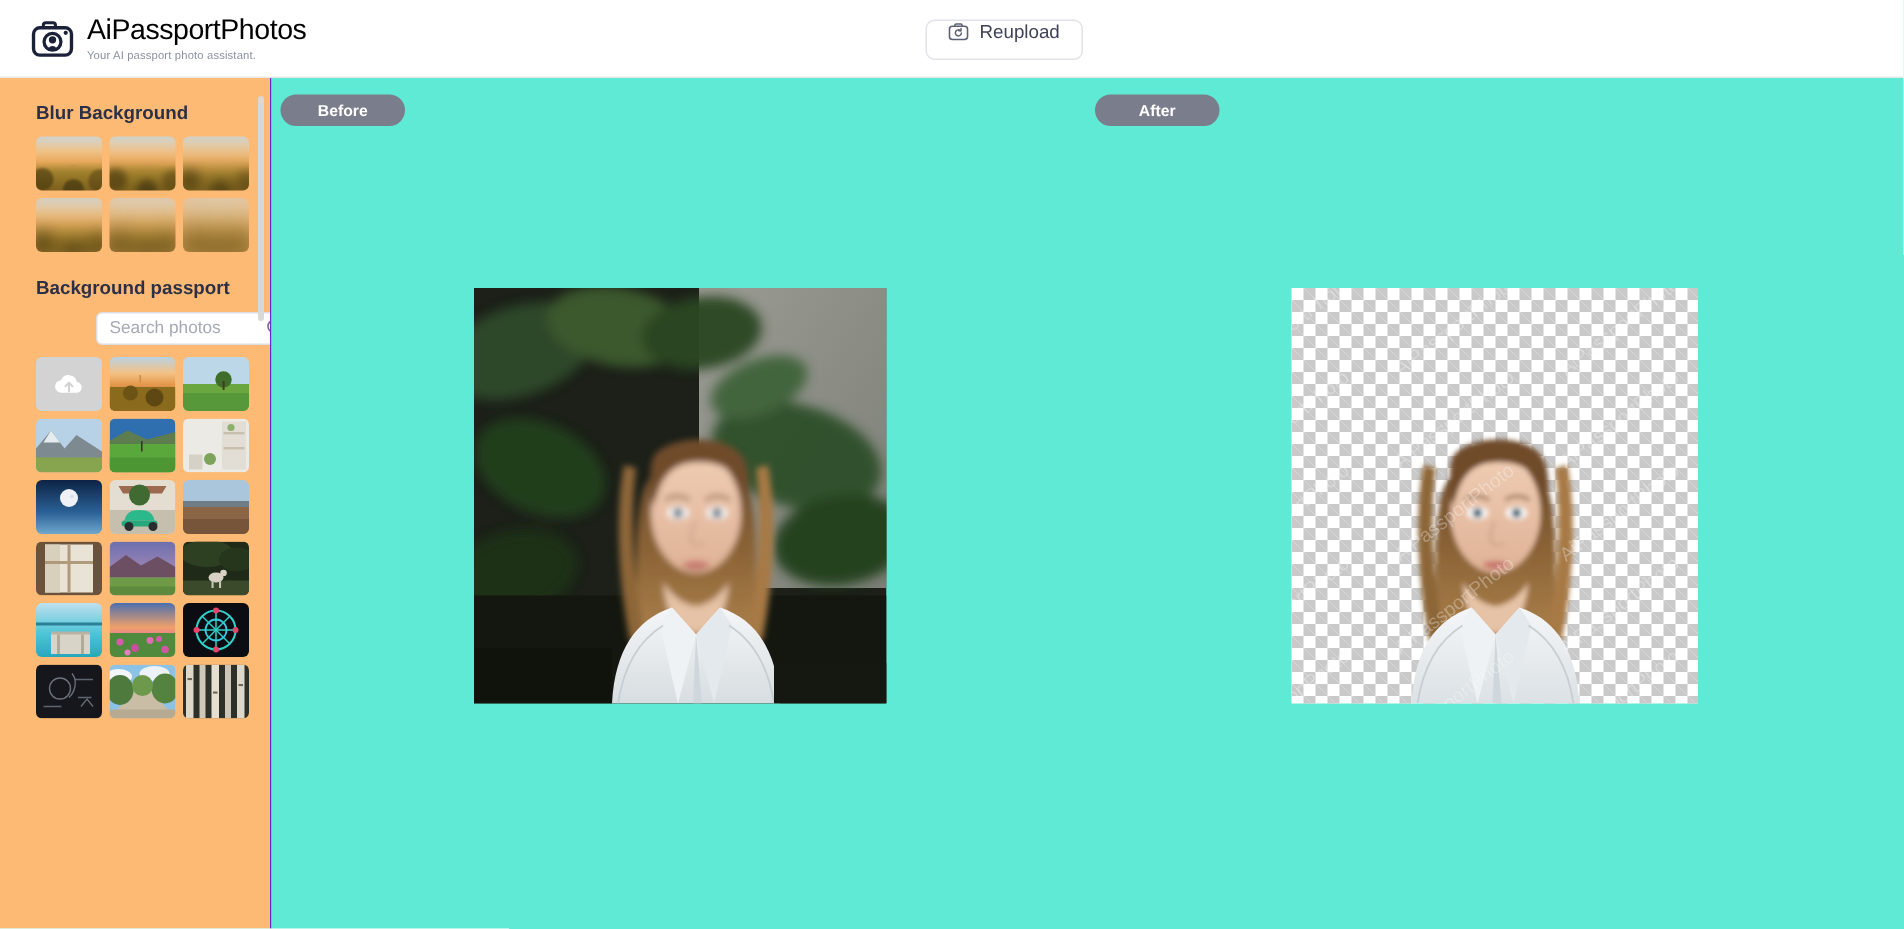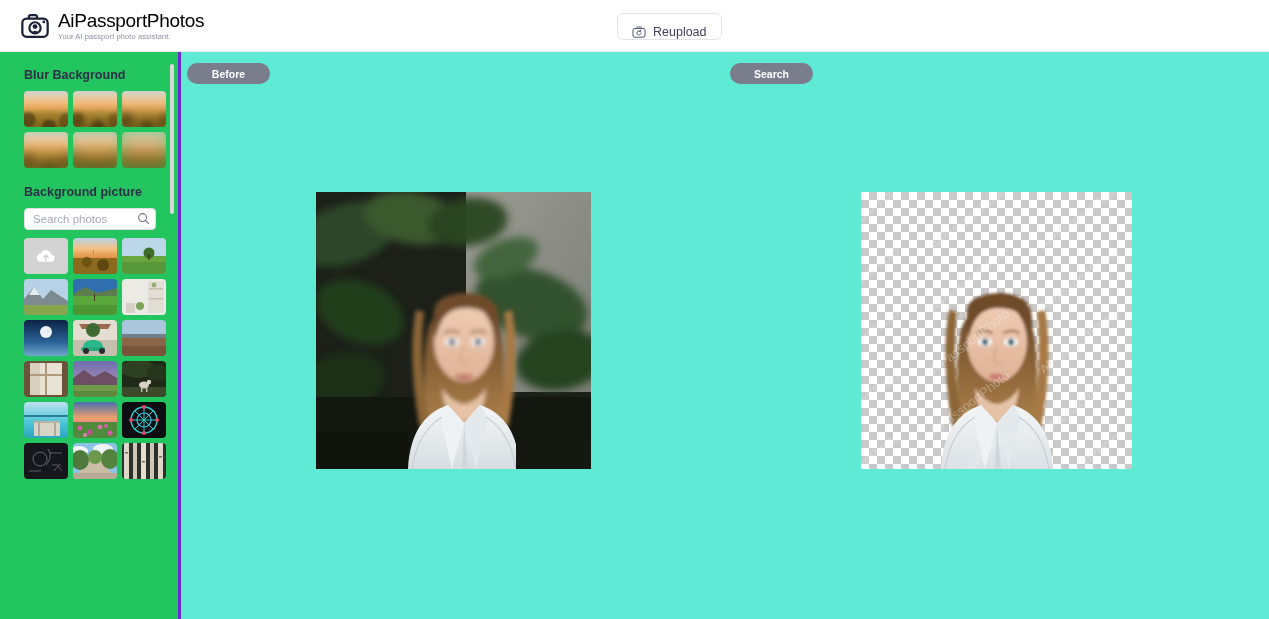--- a/index.html
+++ b/index.html
@@ -45,21 +45,21 @@
   .reupload-btn {
     position: absolute;
     left: 617px;
     top: 13px;
     height: 27px;
     padding: 0 14px;
     border: 1px solid #e2e3e8;
     border-radius: 6px;
     background: #ffffff;
     display: flex;
-    align-items: flex-end;
+    align-items: flex-start;
     gap: 7px;
     font-size: 12.5px;
     color: #3d4256;
     cursor: pointer;
   }
   .reupload-btn svg { display: block; }
 
   .cta-btn {
     position: absolute;
     right: 26px;
@@ -82,22 +82,22 @@
     display: flex;
     height: 567px;
     width: 1269px;
   }
 
   
   .sidebar {
     width: 181px;
     min-width: 181px;
     height: 567px;
-    background: #22c55e;
-    border-right: 3px solid #6d28d9;
+    background: #fdba74;
+    border-right: 1px solid #6d28d9;
     overflow: hidden;
     position: relative;
     padding: 16px 0 0 24px;
   }
   .section-title {
     font-size: 12.5px;
     font-weight: bold;
     color: #2c3047;
     margin: 0 0 9px 0;
   }
@@ -160,20 +160,21 @@
     background-position: 0 0, 3px 3px;
   }
   .swatch-white { background: #ffffff; border: 1px solid #e2e2e2; }
 
   
   .search-box {
     position: relative;
     width: 132px;
     height: 22px;
     margin-bottom: 8px;
+    margin-left: 40px;
   }
   .search-input {
     width: 132px;
     height: 22px;
     border: 1px solid #dcdee3;
     border-radius: 4px;
     background: #ffffff;
     font-size: 11.5px;
     color: #4a4f63;
     font-family: "Liberation Sans", sans-serif;
@@ -338,21 +339,21 @@
             <div class="sunset" style="filter: blur(5.5px); transform: scale(1.35);"></div>
           </div>
           <div class="blur-cell">
             <div class="sunset" style="filter: blur(7px); transform: scale(1.35);"></div>
           </div>
         </div>
     </div>
 
 
     <div class="section">
-      <div class="section-title">Background picture</div>
+      <div class="section-title">Background passport</div>
 
       <div class="search-box">
         <input class="search-input" type="text" placeholder="Search photos" style="">
         <svg class="search-icon" width="13" height="13" viewBox="0 0 16 16">
           <circle cx="6.8" cy="6.8" r="4.8" fill="none" stroke="#6b7080" stroke-width="1.3"></circle>
           <line x1="10.4" y1="10.4" x2="14.4" y2="14.4" stroke="#6b7080" stroke-width="1.3" stroke-linecap="round"></line>
         </svg>
       </div>
 
       <div class="photo-grid" id="photo-grid">
@@ -574,21 +575,21 @@
     </div>
 
     <div class="sb-track">
       <div class="sb-thumb"></div>
     </div>
   </aside>
 
   <main class="canvas">
 
     <div class="pill pill-before">Before</div>
-    <div class="pill pill-after">Search</div>
+    <div class="pill pill-after">After</div>
 
     <div class="photo-frame frame-before">
       <svg class="photo-svg" viewBox="0 0 275 277" preserveAspectRatio="none">
         <defs>
           <linearGradient id="bgWall" x1="0" y1="0" x2="1" y2="1">
             <stop offset="0%" stop-color="#9a9b93"></stop>
             <stop offset="100%" stop-color="#7d8078"></stop>
           </linearGradient>
           <linearGradient id="hairG" x1="0" y1="0" x2="0" y2="1">
             <stop offset="0%" stop-color="#6b4a2d"></stop>

